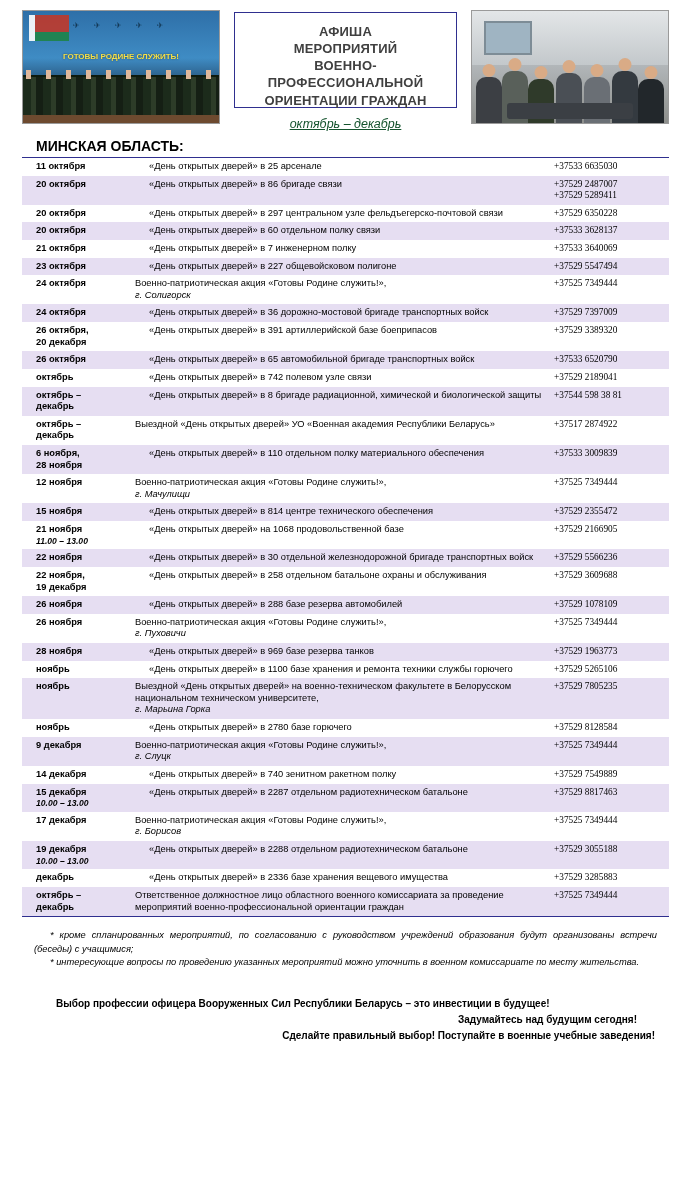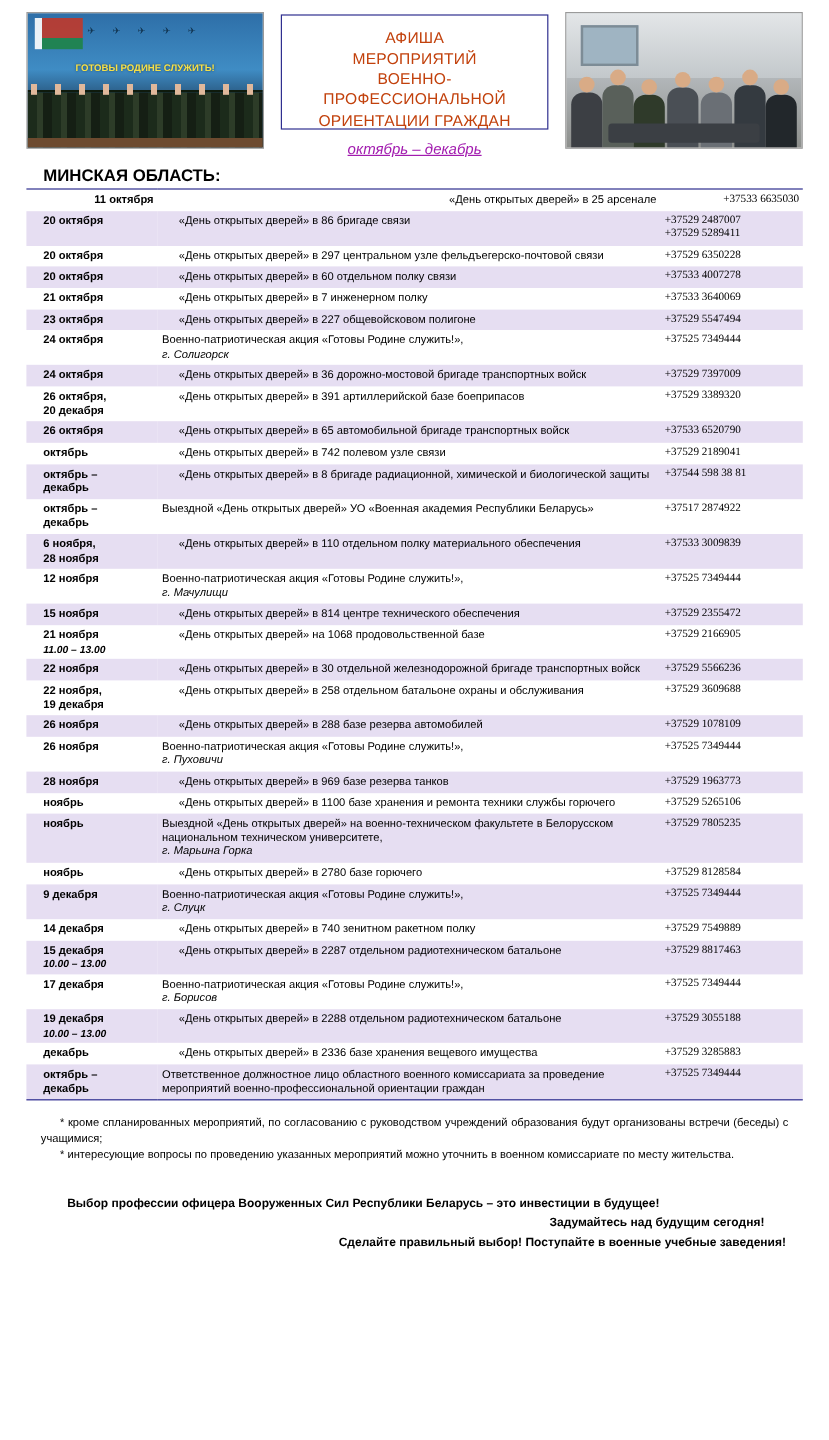--- a/index.html
+++ b/index.html
@@ -145,29 +145,29 @@
     flex: 1 1 auto;
     border: 1px solid #2f2f8f;
     margin: 2px 6px 0 6px;
     padding: 10px 6px 8px 6px;
     text-align: center;
     background: #ffffff;
     height: 96px;
     box-sizing: border-box;
   }
   .title-block .t {
-    color: #c2410c;
-    font-weight: normal;
+    color: #404040;
+    font-weight: bold;
     font-size: 13px;
     line-height: 1.32;
     letter-spacing: .2px;
   }
   .title-block .sub {
     margin-top: 8px;
-    color: #a21caf;
+    color: #14532d;
     font-style: italic;
     font-size: 12.5px;
     text-decoration: underline;
   }
 
   
   .region {
     margin-top: 10px;
     font-weight: bold;
     font-size: 14px;
@@ -203,29 +203,30 @@
   }
   .c-ev .ind { padding-left: 14px; display: inline; }
   .c-ev i { font-style: italic; }
   .c-tel {
     width: 112px;
     white-space: nowrap;
     font-family: Liberation Serif, serif;
   }
   .c-tel span { display: block; }
   tr.shade td { background: #e6def2; }
-  tr.first td { border-top: 1.4px solid #2f2f8f; text-align: right; }
+  tr.first td { border-top: 1.4px solid #2f2f8f; }
   tr.last td { border-bottom: 1.4px solid #2f2f8f; }
 
   
   .notes {
     margin-top: 12px;
     font-size: 9.3px;
     line-height: 1.45;
     text-align: justify;
+    font-style: italic;
     padding: 0 12px;
   }
   .notes p { margin: 0; text-indent: 16px; }
 
   .footer {
     margin-top: 26px;
     padding: 0 10px;
     font-size: 10px;
     font-weight: bold;
     line-height: 1.6;
@@ -311,21 +312,21 @@
           <td class="c-date">20 октября</td>
           <td class="c-ev"><span class="ind">«День открытых дверей» в 297 центральном узле фельдъегерско-почтовой связи</span></td>
           <td class="c-tel">
             <span>+37529 6350228</span>
           </td>
         </tr>
         <tr class="shade">
           <td class="c-date">20 октября</td>
           <td class="c-ev"><span class="ind">«День открытых дверей» в 60 отдельном полку связи</span></td>
           <td class="c-tel">
-            <span>+37533 4007278</span>
+            <span>+37533 3628137</span>
           </td>
         </tr>
         <tr class="">
           <td class="c-date">21 октября</td>
           <td class="c-ev"><span class="ind">«День открытых дверей» в 7 инженерном полку</span></td>
           <td class="c-tel">
             <span>+37533 3640069</span>
           </td>
         </tr>
         <tr class="shade">

